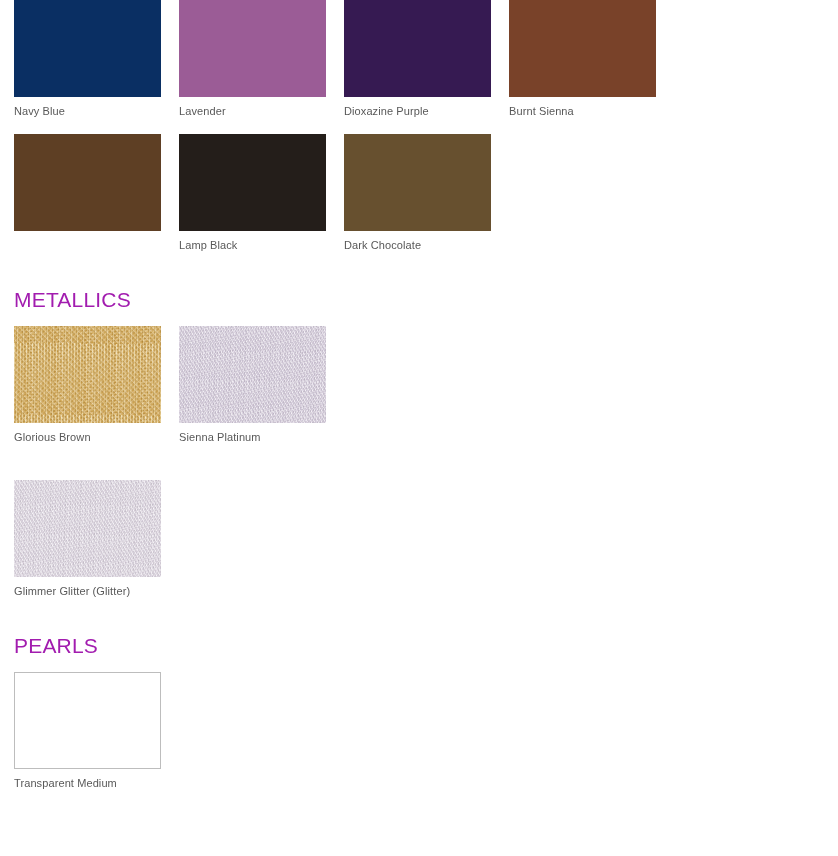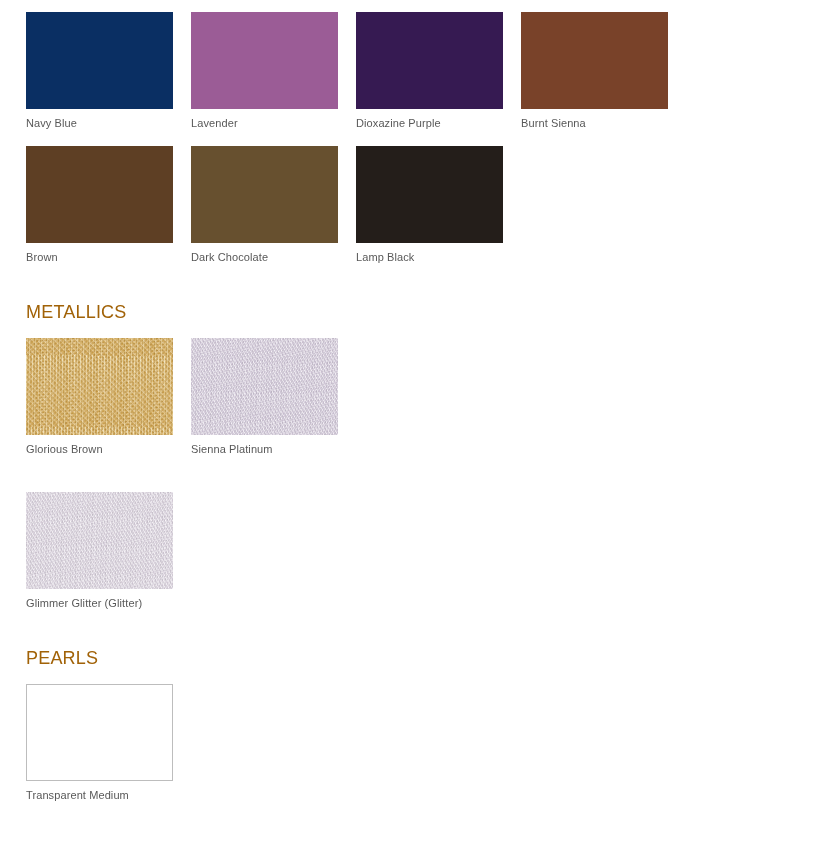--- a/index.html
+++ b/index.html
@@ -21,35 +21,35 @@
     width: 838px;
     height: 856px;
     padding: 0;
   }
 
   
   .section { position: relative; }
 
   .section-heading {
     font-family: "Liberation Sans", sans-serif;
-    font-size: 18px;
+    font-size: 21px;
     font-weight: 400;
-    color: #a16207;
+    color: #a21caf;
     letter-spacing: 0.2px;
-    margin: 12px;
+    margin: 0;
     padding: 0 0 0 14px;
     line-height: 24px;
   }
 
   
   .swatch-grid {
     display: flex;
     flex-wrap: wrap;
     padding-left: 14px;
-    margin: 12px;
+    margin: 0;
   }
 
   .swatch-cell {
     width: 165px;
     margin-bottom: 16px;
   }
 
   .swatch-chip {
     width: 147px;
     height: 97px;
@@ -165,30 +165,29 @@
         <div class="swatch-cell">
           <div class="swatch-chip" style="background: rgb(54, 26, 82);"></div>
           <div class="swatch-label">Dioxazine Purple</div>
         </div>
         <div class="swatch-cell">
           <div class="swatch-chip" style="background: rgb(121, 66, 41);"></div>
           <div class="swatch-label">Burnt Sienna</div>
         </div>
         <div class="swatch-cell">
           <div class="swatch-chip" style="background: rgb(94, 63, 36);"></div>
-          <div class="swatch-label">Brown</div>
+        </div>
+        <div class="swatch-cell">
+          <div class="swatch-chip" style="background: rgb(36, 30, 26);"></div>
+          <div class="swatch-label">Lamp Black</div>
         </div>
         <div class="swatch-cell">
           <div class="swatch-chip" style="background: rgb(103, 80, 47);"></div>
           <div class="swatch-label">Dark Chocolate</div>
         </div>
-        <div class="swatch-cell">
-          <div class="swatch-chip" style="background: rgb(36, 30, 26);"></div>
-          <div class="swatch-label">Lamp Black</div>
-        </div>
       </div>
   </div>
 
   <div class="section block-gap-top">
     <h2 class="section-heading heading-gap">METALLICS</h2>
     <div class="swatch-grid">
         <div class="swatch-cell">
           <div class="swatch-chip textured streak-h" style="background: rgb(216, 169, 79);"></div>
           <div class="swatch-label">Glorious Brown</div>
         </div>

